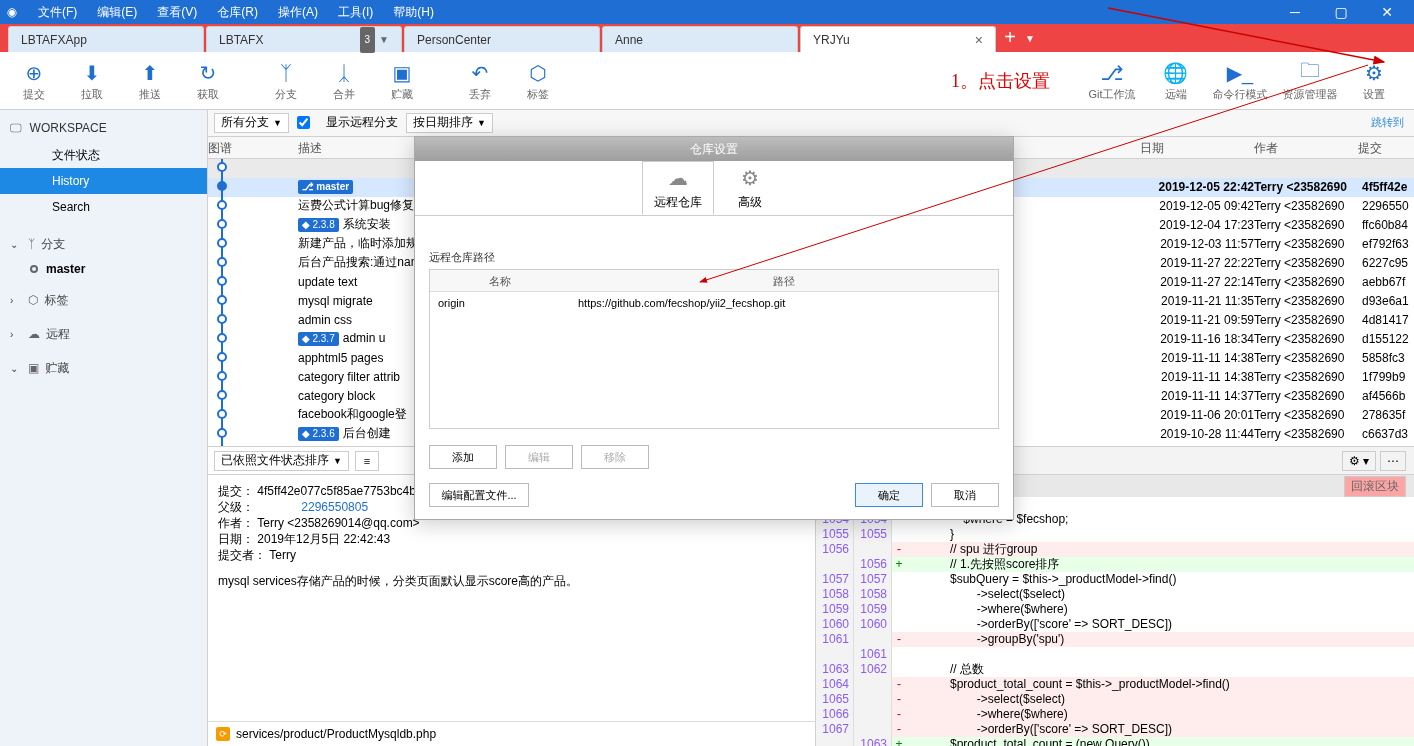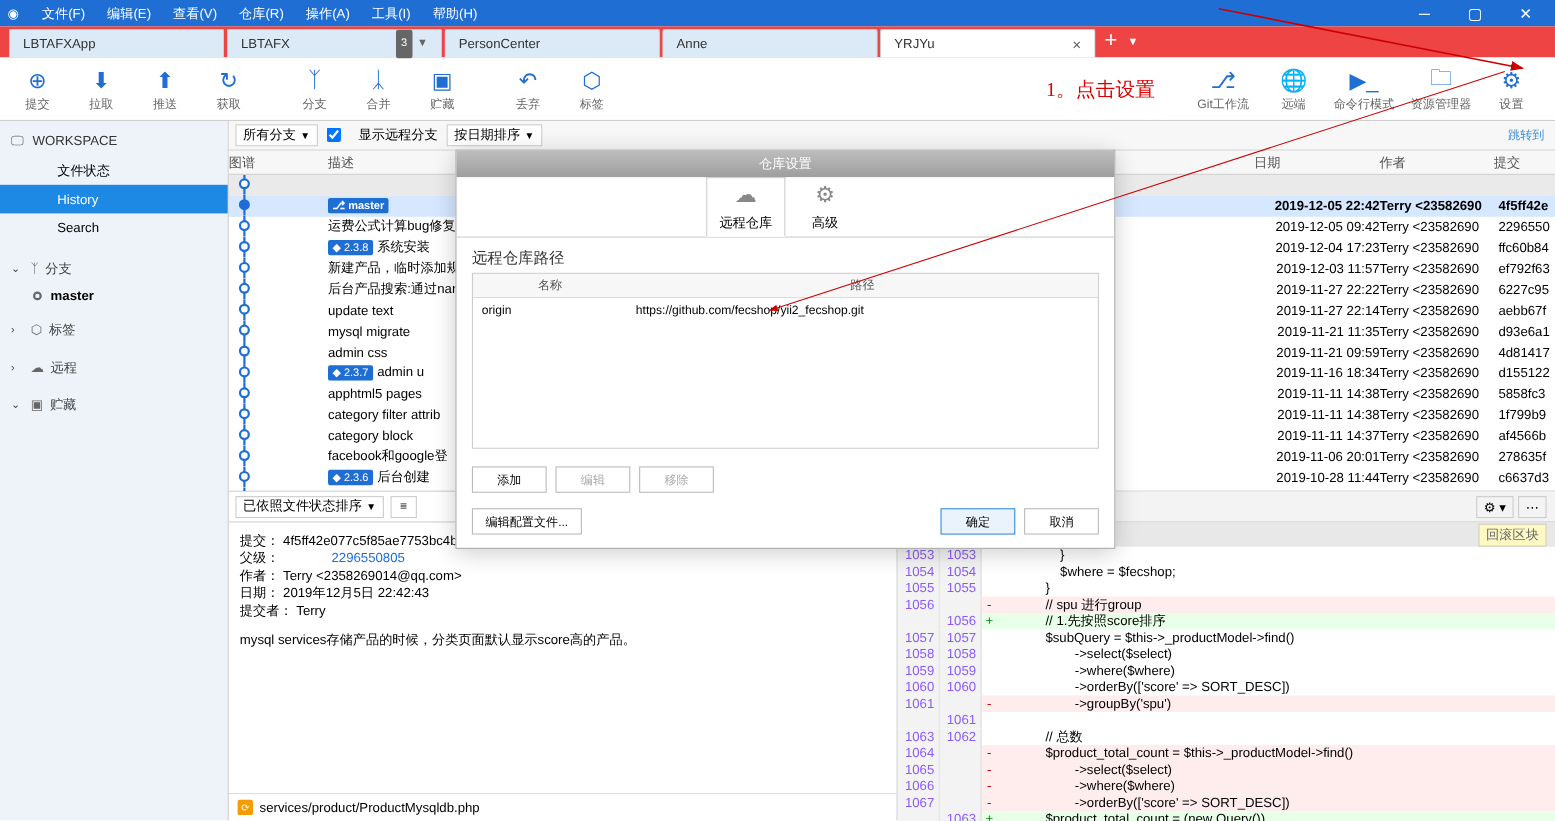--- a/index.html
+++ b/index.html
@@ -58,39 +58,39 @@
 .b-info { padding:8px 10px; font-size:11px; line-height:16px; flex:1; overflow:auto;}
 .b-info .parent { color:#1e6ed4; cursor:pointer;margin-left:44px; }
 .b-files { border-top:1px solid #ddd; }
 .b-file { height:24px; display:flex; align-items:center; padding:0 8px; font-size:11px; }
 .file-ico { width:14px; height:14px; background:#f59c00; color:#fff; border-radius:2px; display:flex; align-items:center; justify-content:center; font-size:9px; margin-right:6px;}
 .b-right { flex:1; display:flex; flex-direction:column; }
 .diff-head { height:28px; background:#f3f3f3; border-bottom:1px solid #d0d0d0; display:flex; align-items:center; padding:0 8px; font-size:11px; }
 .diff-head .gear { margin-left:auto; border:1px solid #ccc; padding:2px 6px; cursor:pointer; }
 .diff-head .dots { margin-left:4px; border:1px solid #ccc; padding:2px 6px; cursor:pointer;}
 .hunk-head { background:#e8e8e8; height:22px; display:flex; align-items:center; padding:0 8px; font-size:11px; color:#666;}
-.hunk-head .revert { margin-left:auto; border:1px solid #ccc; background:#fef9c3; padding:1px 6px; cursor:pointer;}
+.hunk-head .revert { margin-left:auto; border:1px solid #ccc; background:#fca5a5; padding:1px 6px; cursor:pointer;}
 .diff-body { flex:1; overflow:auto; font-family:Consolas,monospace; font-size:11px;}
 .diff-line { display:flex; height:15px; line-height:15px;}
 .ln { width:38px; text-align:right; padding-right:4px; color:#8b5cf6; background:#f3f3f3; border-right:1px solid #ddd;}
 .mark { width:14px; text-align:center; }
 .code { flex:1; white-space:pre; padding-left:4px;}
 .dl-del { background:#ffecec; }
 .dl-del .mark { color:#c00; }
 .dl-add { background:#e8ffe8; }
 .dl-add .mark { color:#080; }
 
 .modal-backdrop { position:absolute; top:136px; left:414px; width:600px; background:#fff; border:1px solid #aaa; box-shadow:0 4px 20px rgba(0,0,0,.2); z-index:100; }
 .modal-title { height:24px; background:linear-gradient(#bdbdbd,#9e9e9e); color:#fff; text-align:center; line-height:24px; font-size:12px;}
 .modal-tabs { display:flex; justify-content:center; border-bottom:1px solid #ccc; }
 .m-tab { width:72px; height:54px; display:flex; flex-direction:column; align-items:center; justify-content:center; cursor:pointer; border:1px solid transparent; font-size:11px;}
 .m-tab.active { border:1px solid #ccc; border-bottom:1px solid #fff; margin-bottom:-1px; background:#fff;}
 .m-tab .ico { font-size:20px; color:#888; margin-bottom:4px;}
 .modal-body { padding:10px 14px; }
-.fieldset-label { font-size:14px; color:#333; margin-bottom:4px;}
+.fieldset-label { font-size:11px; color:#333; margin-bottom:4px;margin-top:24px;}
 .remote-table { border:1px solid #ccc; height:160px;}
 .rt-head { display:flex; background:#f7f7f7; border-bottom:1px solid #ddd; height:22px;}
 .rt-head .rc { text-align:center; line-height:22px; font-size:11px; color:#555;}
 .rt-row { display:flex; height:22px; align-items:center;}
 .rt-row .rc { padding-left:8px; font-size:11px;}
 .modal-btns { display:flex; gap:8px; padding:6px 14px;}
 .mbtn { border:1px solid #bbb; background:#fff; height:24px; width:68px; cursor:pointer; font-size:11px;}
 .mbtn:disabled { color:#aaa; cursor:default;}
 .modal-footer { display:flex; padding:8px 14px 12px; border-top:0; align-items:center;}
 .arrow-line { position:absolute; z-index:200; pointer-events:none; }

